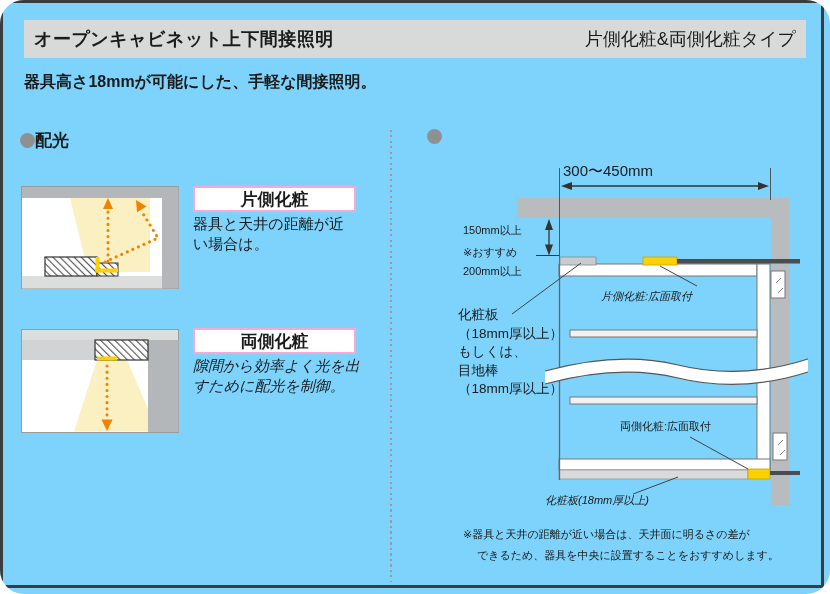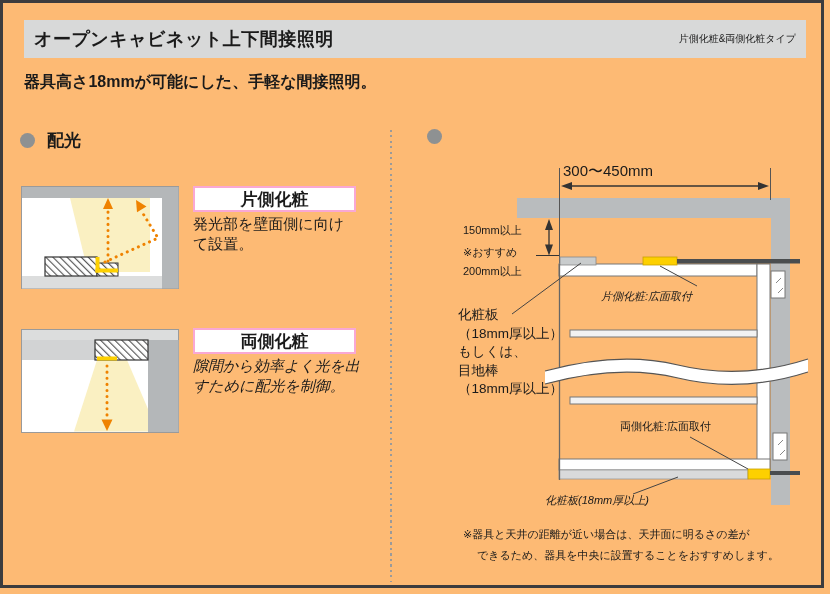--- a/index.html
+++ b/index.html
@@ -1,29 +1,29 @@
 <!DOCTYPE html>
 <html><head>
 <meta charset="utf-8">
 <style>
   html,body{margin:0;padding:0;background:#fff;}
   .page{
-    position:relative;width:830px;height:594px;background:#fdba74;overflow:hidden;
-    font-family:"Liberation Sans","DejaVu Sans",sans-serif;color:#1a1a1a;
+    position:relative;width:830px;height:594px;background:#7dd3fc;overflow:hidden;
+    font-family:"Liberation Sans","DejaVu Sans",sans-serif;color:#1a1a1a;border-radius:24px;
   }
   .frame{position:absolute;left:0;top:0;width:818px;height:582px;border:3px solid #3c3c3e;}
   .titlebar{
     position:absolute;left:24px;top:20px;width:782px;height:38px;background:#d8d9d9;
     display:flex;align-items:center;justify-content:space-between;box-sizing:border-box;
     padding:0 10px;
   }
   .title{font-size:18px;font-weight:bold;letter-spacing:.5px;}
-  .typelabel{font-size:10px;}
+  .typelabel{font-size:18px;}
   .subtitle{position:absolute;left:24px;top:72px;font-size:16px;font-weight:bold;}
-  .sechead{position:absolute;display:flex;align-items:center;gap:12px;}
+  .sechead{position:absolute;display:flex;align-items:center;gap:0;}
   .sechead .bullet{width:15px;height:15px;border-radius:50%;background:#8e9192;flex:0 0 auto;}
   .sechead .seclabel{font-size:17px;font-weight:bold;}
   .vsep{
     position:absolute;left:390px;top:130px;width:2px;height:452px;
     background:repeating-linear-gradient(to bottom,#9a9a9a 0 2px,transparent 2px 5.5px);
   }
   .art{position:absolute;left:0;top:0;}
   .labelbox{
     position:absolute;left:193px;width:159px;height:22px;border:2px solid #f9a8d4;background:#fff;
     display:flex;align-items:center;justify-content:center;font-size:17px;font-weight:bold;
@@ -146,21 +146,21 @@
         <line x1="660" y1="266" x2="697" y2="286"></line>
         <line x1="690" y1="437" x2="748" y2="469"></line>
         <line x1="633" y1="494" x2="678" y2="477"></line>
       </g>
     </g>
   </svg>
 
   <div class="labelbox" style="top:186px;">
     <span>片側化粧</span>
   </div>
-  <div class="desc" style="top:214px;width:158px;">発光部を壁面側に向けて設置。</div>
+  <div class="desc" style="top:214px;width:158px;">器具と天井の距離が近い場合は。</div>
 
   <div class="labelbox" style="top:328px;">
     <span>両側化粧</span>
   </div>
   <div class="desc" style="top:356px;width:172px;font-style:italic;">隙間から効率よく光を出すために配光を制御。</div>
 
   <div class="anno dim-w">300〜450mm</div>
   <div class="anno dim-h">150mm以上</div>
   <div class="anno dim-rec">※おすすめ
 200mm以上</div>

